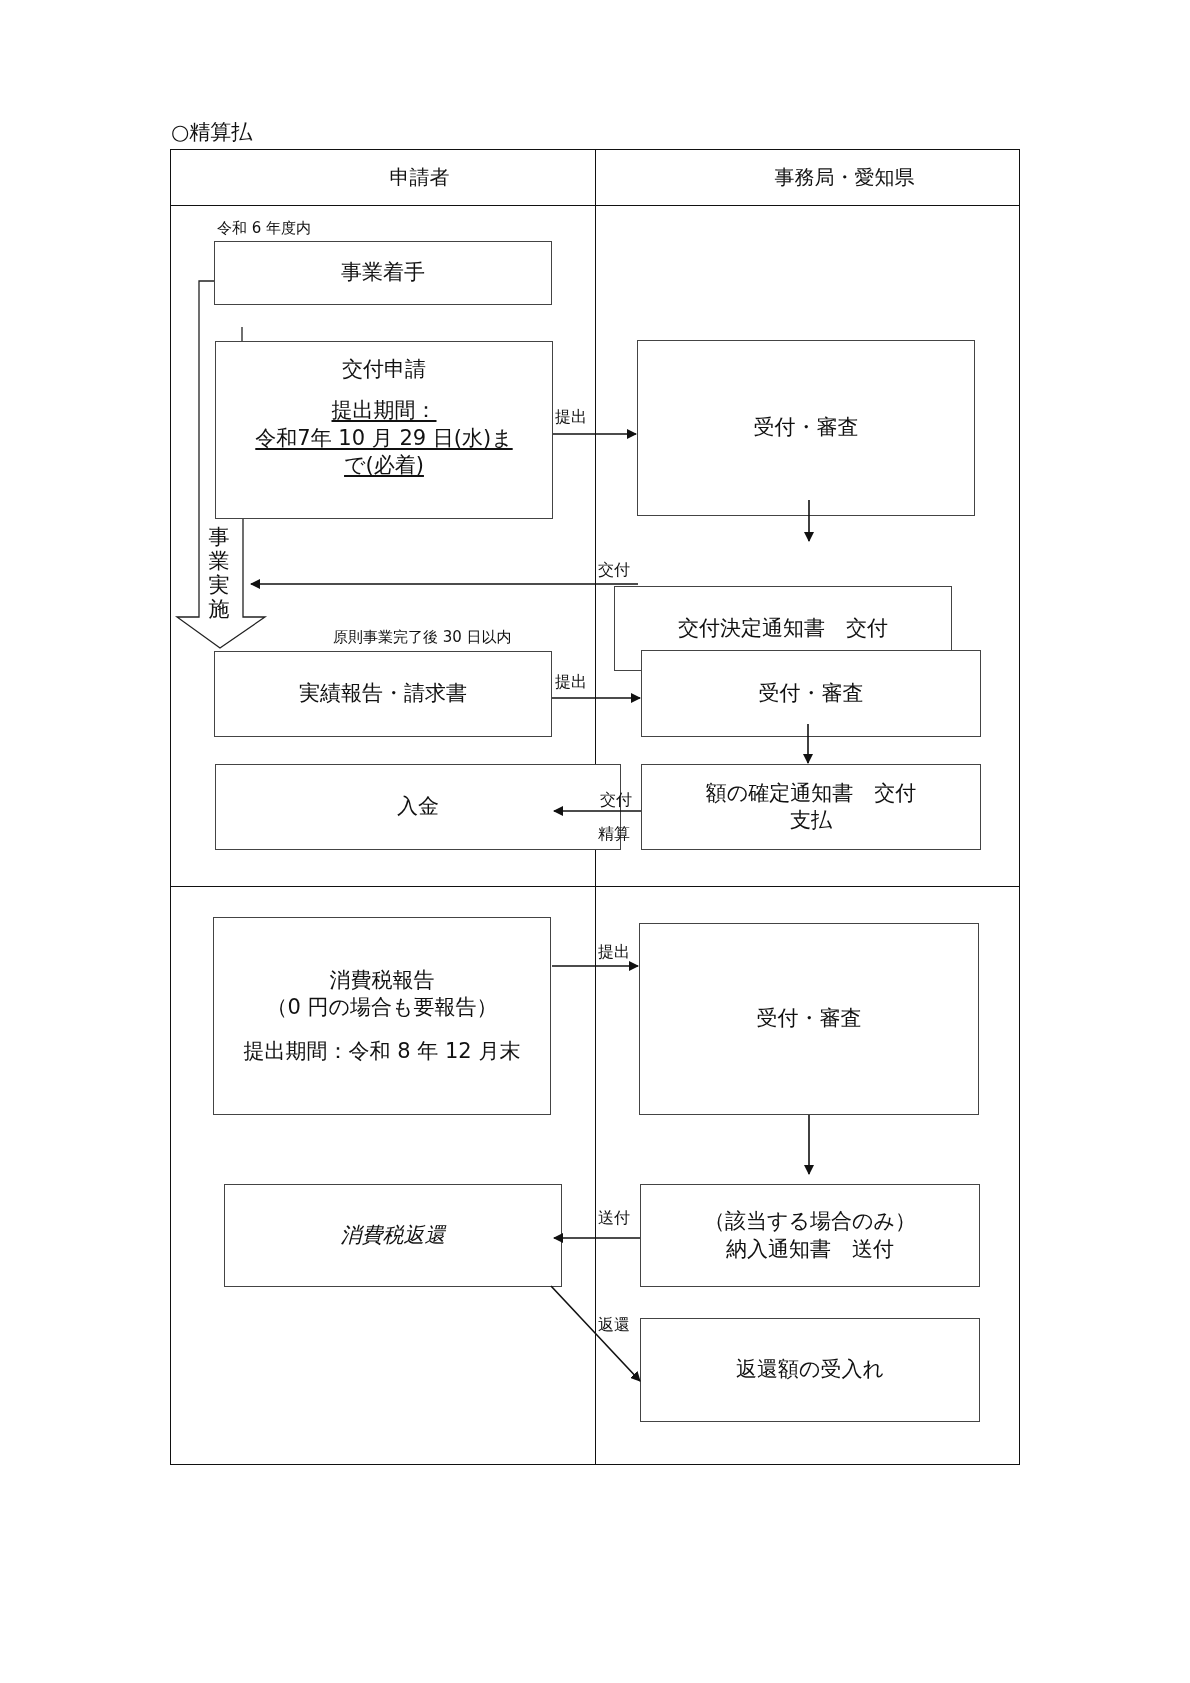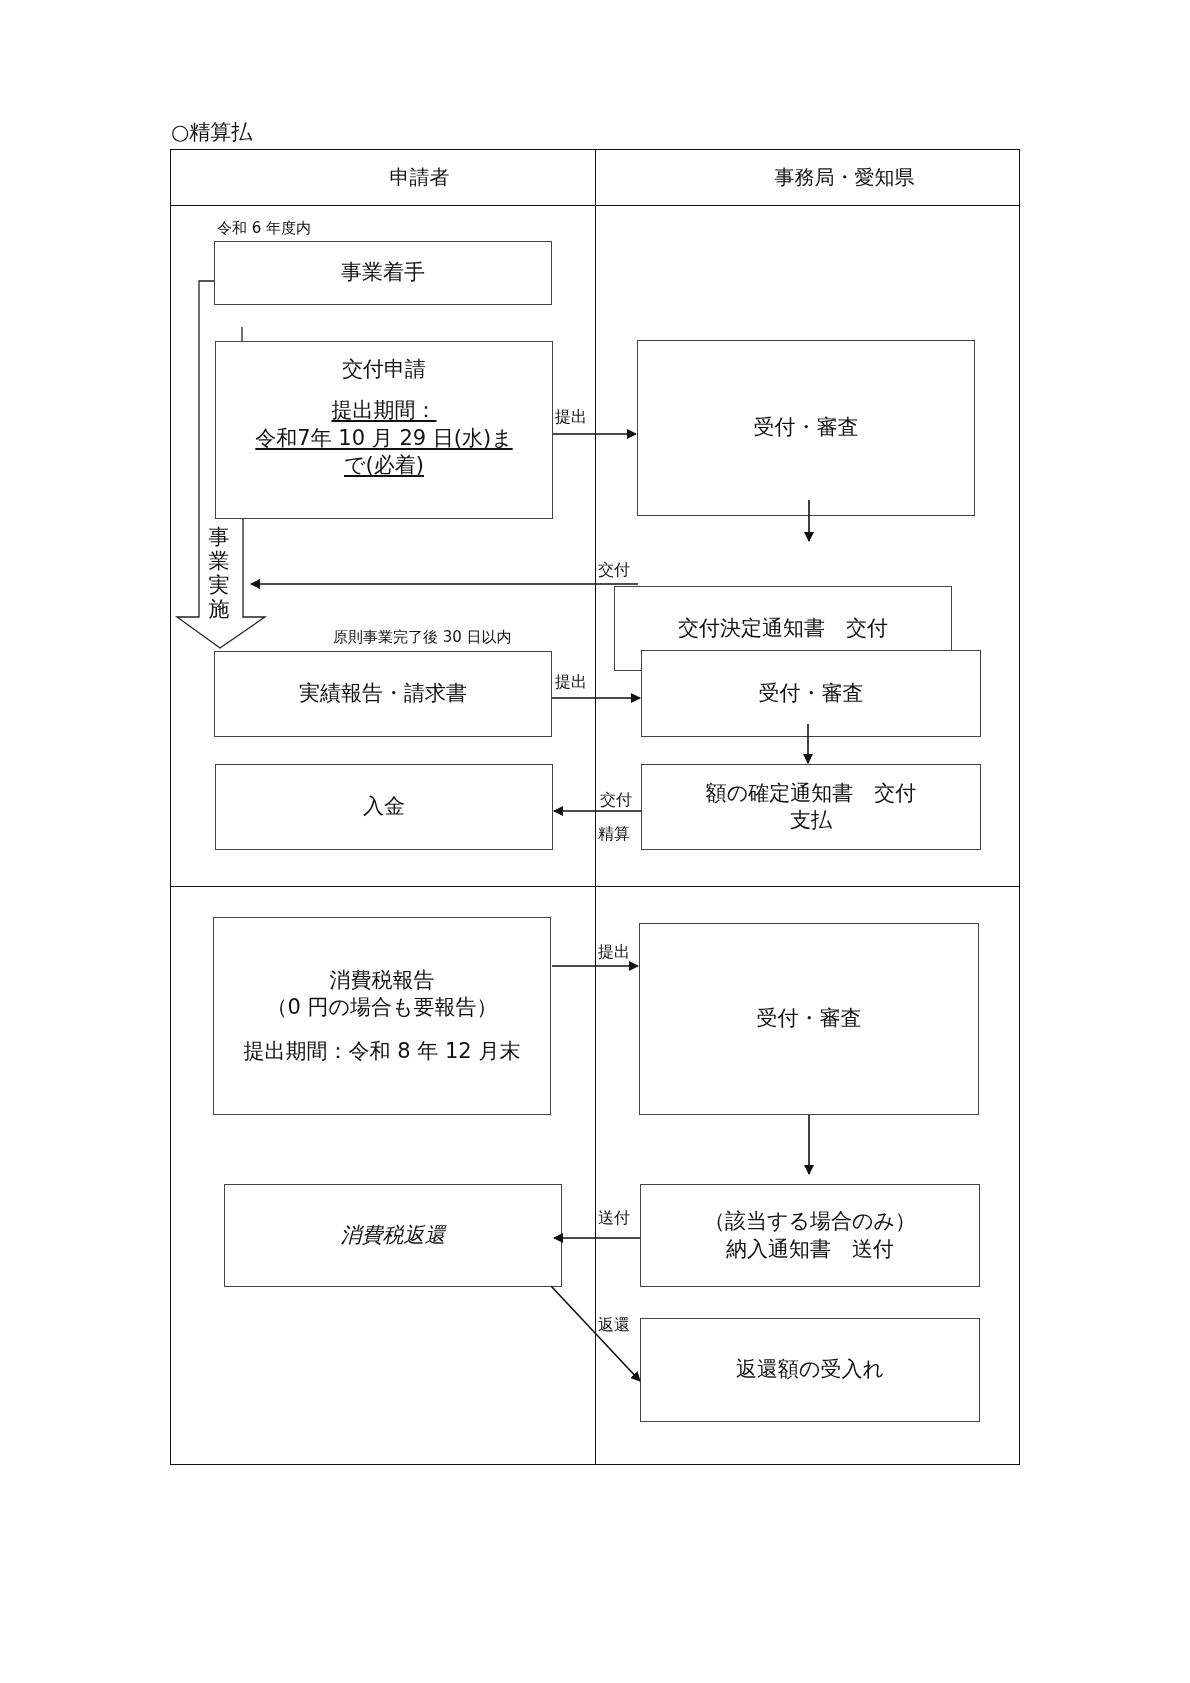--- a/index.html
+++ b/index.html
@@ -44,21 +44,21 @@
   <span style="margin-bottom:14px;">交付申請</span>
   <span class="u">提出期間：</span>
   <span class="u">令和7年 10 月 29 日(水)ま</span>
   <span class="u">で(必着)</span>
 </div>
 
 <div class="box" style="left:214px; top:651px; width:338px; height:86px;">
   <span>実績報告・請求書</span>
 </div>
 
-<div class="box" style="left:215px; top:764px; width:338px; height:86px;">
+<div class="box" style="left:215px; top:764px; width:406px; height:86px;">
   <span>入金</span>
 </div>
 
 <div class="box" style="left:213px; top:917px; width:338px; height:198px;">
   <span>消費税報告</span>
   <span style="margin-bottom:16px;">（0 円の場合も要報告）</span>
   <span>提出期間：令和 8 年 12 月末</span>
 </div>
 
 <div class="box" style="left:224px; top:1184px; width:338px; height:103px;font-style:italic;">

